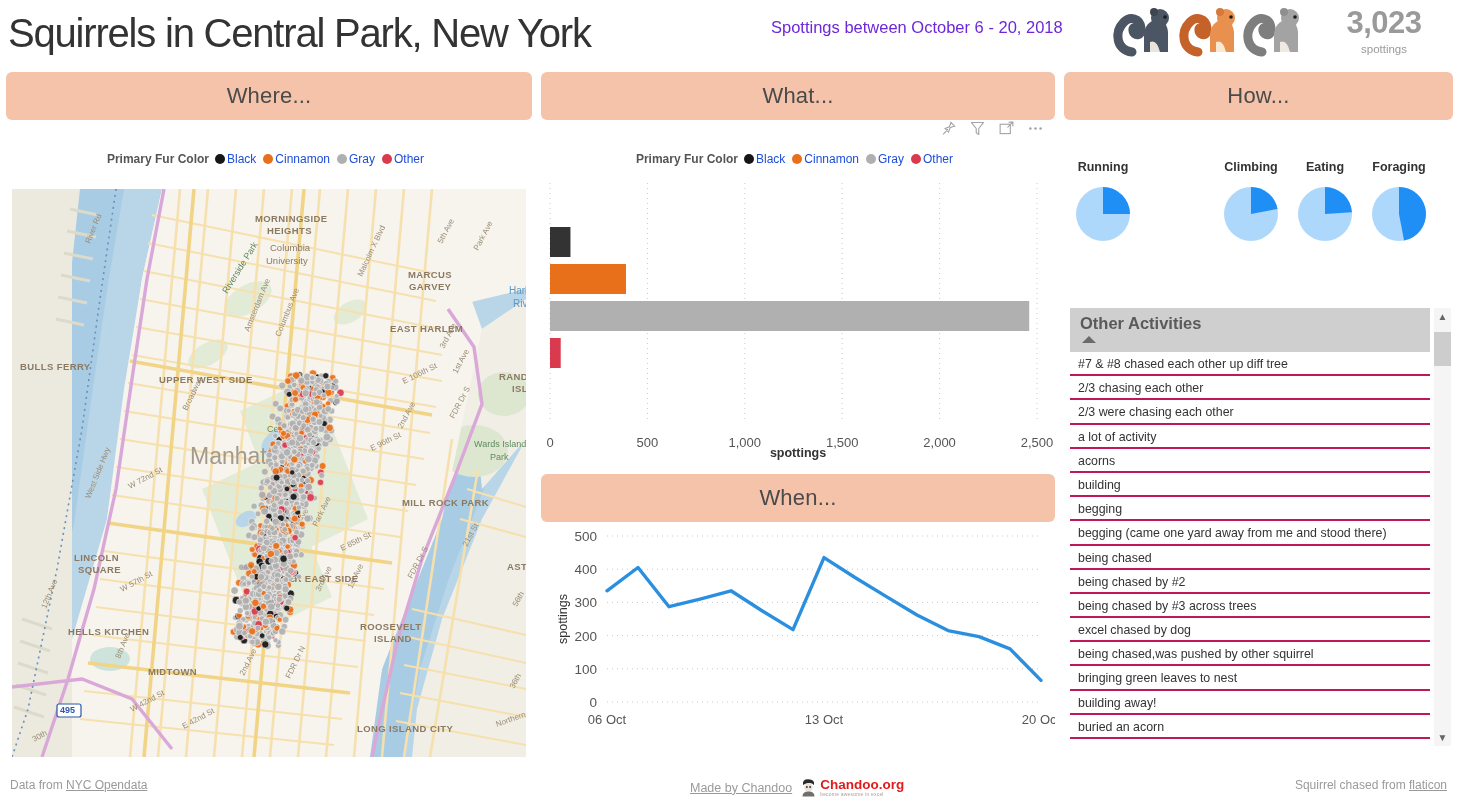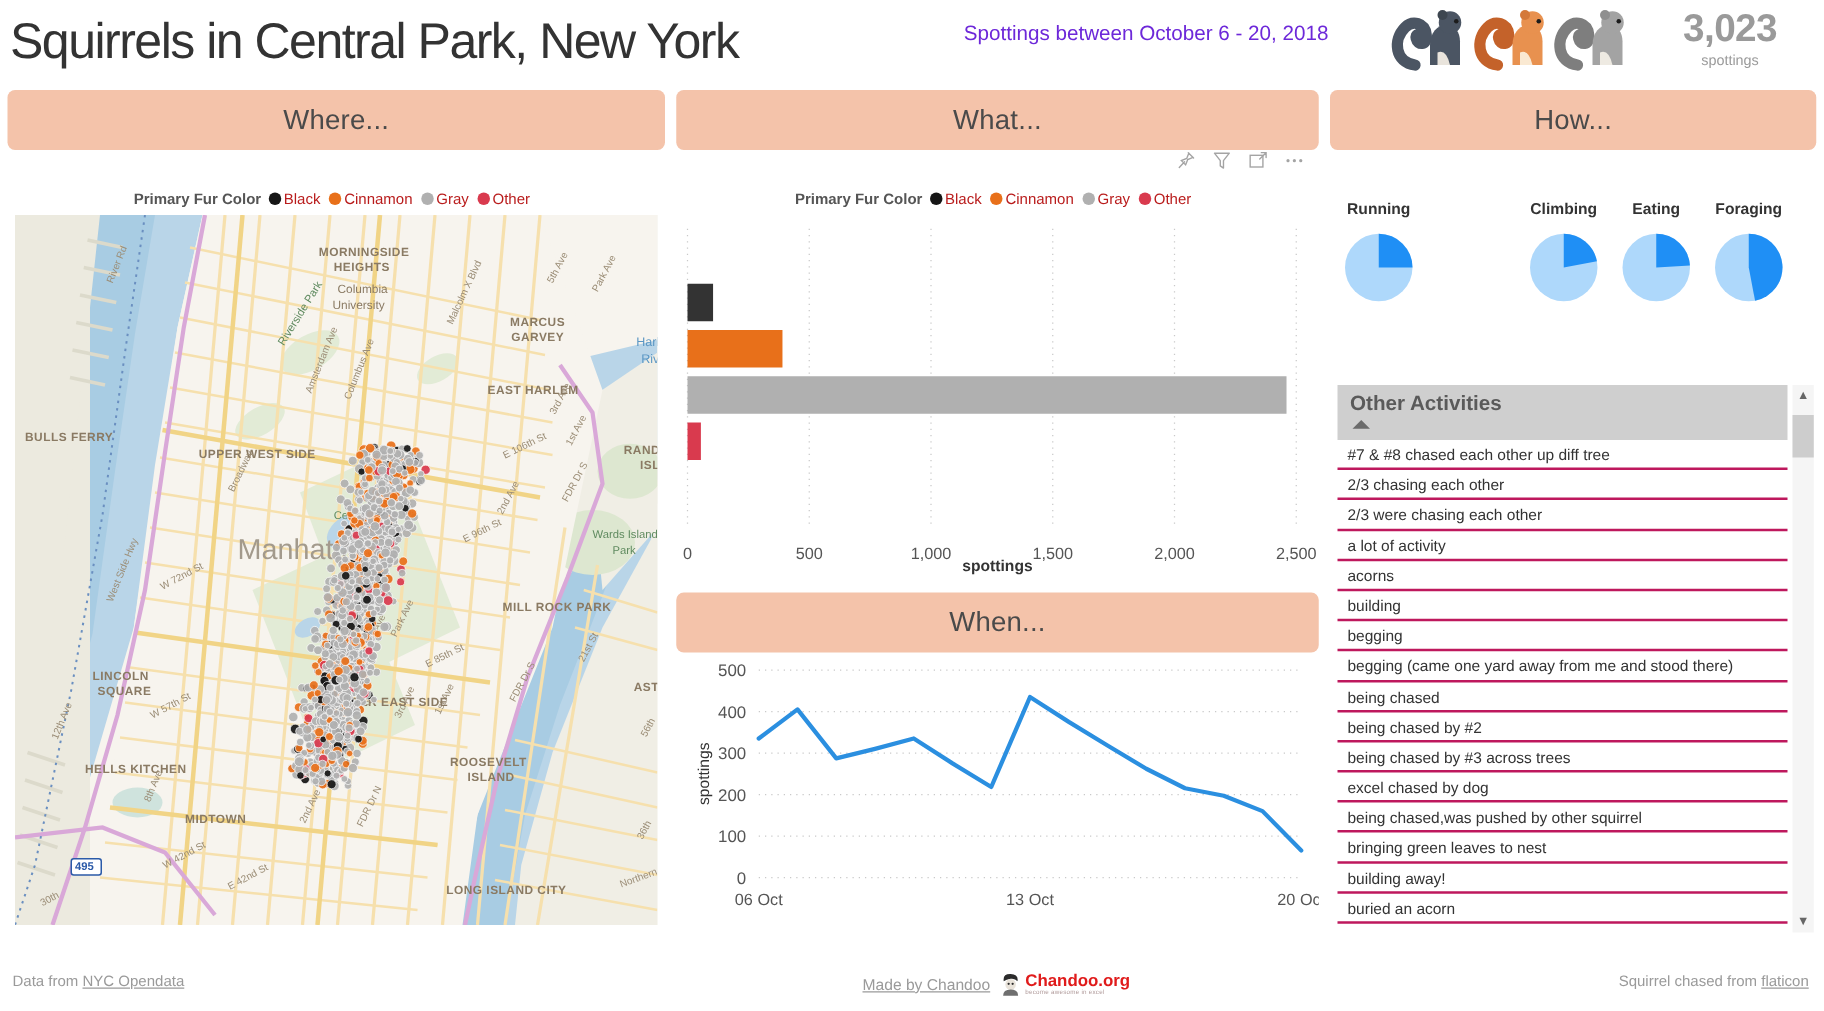--- a/index.html
+++ b/index.html
@@ -35,25 +35,25 @@
   }
   #banner-where { left:6px;   top:72px; width:526px; }
   #banner-what  { left:541px; top:72px; width:514px; }
   #banner-how   { left:1064px;top:72px; width:389px; }
   #banner-when  { left:541px; top:474px; width:514px; }
 
   
   #map-legend { position:absolute; left:6px; top:152px; width:526px; text-align:center;
                 font-size:12px; white-space:nowrap; }
   .legend-title { font-weight:bold; color:#555; margin-right:6px; font-size:12px; }
-  .legend-item { display:inline-block; margin-right:7px; color:#b91c1c; font-size:12px; }
+  .legend-item { display:inline-block; margin-right:7px; color:#1d4ed8; font-size:12px; }
   .legend-dot { display:inline-block; width:10px; height:10px; border-radius:50%;
                 vertical-align:-1px; margin-right:2px; }
 
-  #map-wrap { position:absolute; left:12px; top:172px; width:514px; height:568px;
+  #map-wrap { position:absolute; left:12px; top:189px; width:514px; height:568px;
               overflow:hidden; background:#f2efe9; }
   #map-svg { position:absolute; left:0; top:0; }
 
   
   #bar-toolbar { position:absolute; left:940px; top:118px; width:115px; height:20px;
                  display:flex; gap:12px; align-items:center; }
   .tbicon { width:17px; height:17px; opacity:.55; cursor:pointer; }
   #bar-legend { position:absolute; left:541px; top:152px; width:514px; text-align:center;
                 font-size:12px; white-space:nowrap; }
   #bar-chart { position:absolute; left:541px; top:175px; width:514px; height:290px; }

